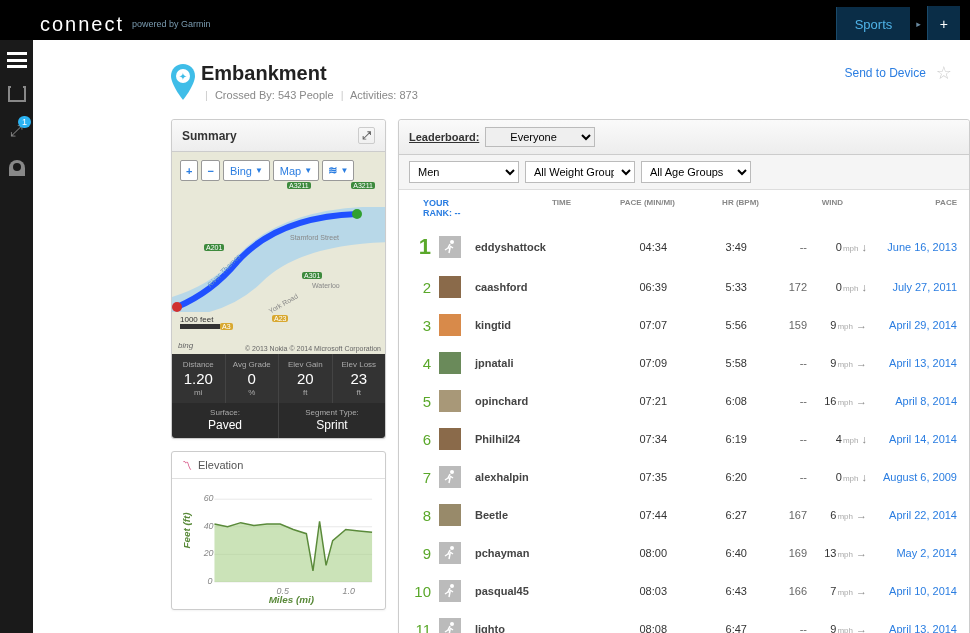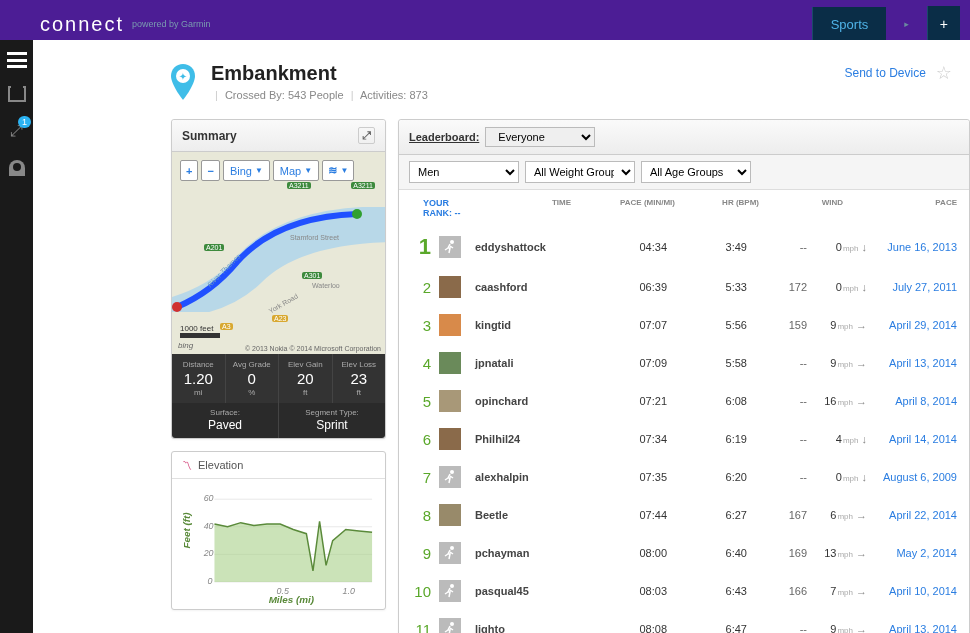--- a/index.html
+++ b/index.html
@@ -1,22 +1,22 @@
 <!DOCTYPE html>
 <html><head>
 <meta charset="utf-8">
 <style>
 * { margin: 0; padding: 0; box-sizing: border-box; }
 body { font-family: Arial, Helvetica, sans-serif; background: #fff; width: 970px; height: 633px; overflow: hidden; }
 
 
-.top-header { background: #4c1d95; height: 48px; display: flex; align-items: center; padding: 0 10px; color: #fff; position: relative; }
+.top-header { background: #000000; height: 48px; display: flex; align-items: center; padding: 0 10px; color: #fff; position: relative; }
 .logo { font-size: 20px; font-weight: 300; letter-spacing: 2px; margin-left: 30px; }
 .logo-sub { font-size: 9px; color: #7a9bb0; margin-left: 8px; }
-.top-right { margin-left: auto; display: flex; align-items: center; gap: 12px; }
+.top-right { margin-left: auto; display: flex; align-items: center; gap: 0; }
 .sports-tab { background: #0a2d47; color: #4fb3e8; padding: 10px 18px; font-size: 13px; cursor: pointer; border-left: 1px solid #1a4a6a; }
 .sports-caret { color: #6a8aa0; font-size: 9px; padding: 0 6px; }
 .plus-button { background: #0a2d47; color: #fff; padding: 10px 12px; cursor: pointer; border-left: 1px solid #1a4a6a; font-size: 14px; }
 
 
 .left-sidebar { position: absolute; left: 0; top: 40px; width: 33px; height: calc(633px - 40px); background: #1a1a1a; display: flex; flex-direction: column; align-items: center; padding-top: 12px; gap: 20px; }
 .sidebar-icon { width: 20px; height: 16px; cursor: pointer; display: flex; flex-direction: column; justify-content: space-between; position: relative; }
 .hamburger div { height: 3px; background: #fff; }
 .tray-icon { width: 18px; height: 14px; border: 2px solid #888; border-top: none; position: relative; }
 .tray-icon::before { content: ''; position: absolute; top: -2px; left: -2px; width: 3px; height: 2px; background: #888; }
@@ -24,21 +24,21 @@
 .link-icon { color: #888; font-size: 16px; position: relative; }
 .badge { position: absolute; top: -6px; right: -8px; background: #2bb3f3; color: #fff; font-size: 9px; padding: 0 4px; border-radius: 8px; line-height: 12px; }
 .profile-icon { width: 16px; height: 16px; background: #888; border-radius: 50% 50% 0 0; position: relative; }
 .profile-icon::after { content: ''; position: absolute; top: 3px; left: 4px; width: 8px; height: 8px; background: #1a1a1a; border-radius: 50%; }
 
 
 .main { position: absolute; left: 33px; top: 40px; right: 0; bottom: 0; background: #fff; overflow: hidden; padding: 0 18px; }
 .page-header { display: flex; align-items: flex-start; padding: 22px 0 18px 120px; position: relative; }
 .pin-icon { position: absolute; left: 118px; top: 24px; width: 28px; height: 36px; }
 .pin-svg { width: 28px; height: 36px; }
-.title-block { margin-left: 40px; }
+.title-block { margin-left: 30px; }
 .page-title { font-size: 20px; font-weight: bold; color: #222; }
 .subtitle { font-size: 11px; color: #888; margin-top: 4px; }
 .subtitle .sep { margin: 0 4px; color: #ccc; }
 .header-actions { margin-left: auto; display: flex; align-items: center; gap: 10px; }
 .send-link { color: #2a7de1; font-size: 12px; text-decoration: none; cursor: pointer; }
 .star-icon { color: #ccc; font-size: 18px; cursor: pointer; }
 
 
 .columns { display: flex; gap: 12px; padding: 0 0 0 120px; }
 .left-col { width: 215px; flex-shrink: 0; }
@@ -52,21 +52,21 @@
 
 .map-area { height: 202px; position: relative; background: #e8e8d8; overflow: hidden; }
 .map-controls { position: absolute; top: 8px; left: 8px; display: flex; gap: 3px; z-index: 10; }
 .map-btn { background: #fff; border: 1px solid #999; padding: 3px 6px; font-size: 11px; cursor: pointer; display: flex; align-items: center; gap: 3px; color: #2a7de1; border-radius: 2px; }
 .map-btn.icon-only { padding: 3px 5px; font-weight: bold; }
 .river { position: absolute; top: 30px; left: -10px; width: 240px; height: 130px; }
 .route-line { stroke: #2050ff; stroke-width: 6; fill: none; }
 .road-label { position: absolute; background: #3d8a3d; color: #fff; font-size: 7px; padding: 0 2px; border-radius: 2px; }
 .road-label.yellow { background: #d8a830; }
 .road-name { position: absolute; font-size: 7px; color: #888; }
-.scale-bar { position: absolute; bottom: 16px; left: 8px; font-size: 8px; color: #333; }
+.scale-bar { position: absolute; bottom: 25px; left: 8px; font-size: 8px; color: #333; }
 .scale-line { width: 40px; height: 1px; background: #333; border-left: 1px solid #333; border-right: 1px solid #333; height: 5px; border-top: none; }
 .map-attrib { position: absolute; bottom: 2px; right: 4px; font-size: 7px; color: #666; }
 .bing-logo { position: absolute; bottom: 4px; left: 6px; font-size: 8px; color: #666; font-style: italic; }
 
 
 .stats-bar { background: #333; color: #ccc; display: flex; }
 .stat { flex: 1; text-align: center; padding: 6px 2px; border-right: 1px solid #444; }
 .stat:last-child { border-right: none; }
 .stat-label { font-size: 8px; color: #aaa; }
 .stat-value { font-size: 15px; color: #fff; margin: 1px 0; }
@@ -82,21 +82,21 @@
 .elev-svg { width: 100%; height: 100%; }
 .axis-label { font-size: 9px; fill: #888; }
 .axis-title { font-size: 10px; fill: #5a8a3a; font-weight: bold; }
 .grid-line { stroke: #e8e8e8; stroke-width: 1; }
 .elev-area { fill: #a8d088; opacity: 0.6; }
 .elev-line { stroke: #5a8a3a; stroke-width: 1.5; fill: none; }
 
 
 .lb-header { padding: 7px 10px; }
 .lb-title { font-size: 11px; font-weight: bold; color: #333; margin-right: 6px; text-decoration: underline; }
-.lb-select { font-size: 11px; padding: 2px 8px; border: 1px solid #bbb; }
+.lb-select { font-size: 11px; padding: 2px 20px; border: 1px solid #bbb; }
 .lb-select.wide { width: 110px; }
 .filter-row { background: #f5f5f5; border-bottom: 1px solid #ddd; padding: 6px 10px; display: flex; gap: 6px; }
 .filter-select { font-size: 11px; padding: 3px 4px; border: 1px solid #bbb; width: 110px; background: #fff; }
 
 
 .lb-table { width: 100%; }
 .lb-head { display: flex; padding: 8px 12px 8px 24px; font-size: 8px; color: #888; font-weight: bold; gap: 24px; }
 .lb-head .c-rank { width: 50px; color: #2a7de1; font-size: 9px; }
 .lb-head .c-name { flex: 1; }
 .c-time { width: 50px; text-align: right; }

